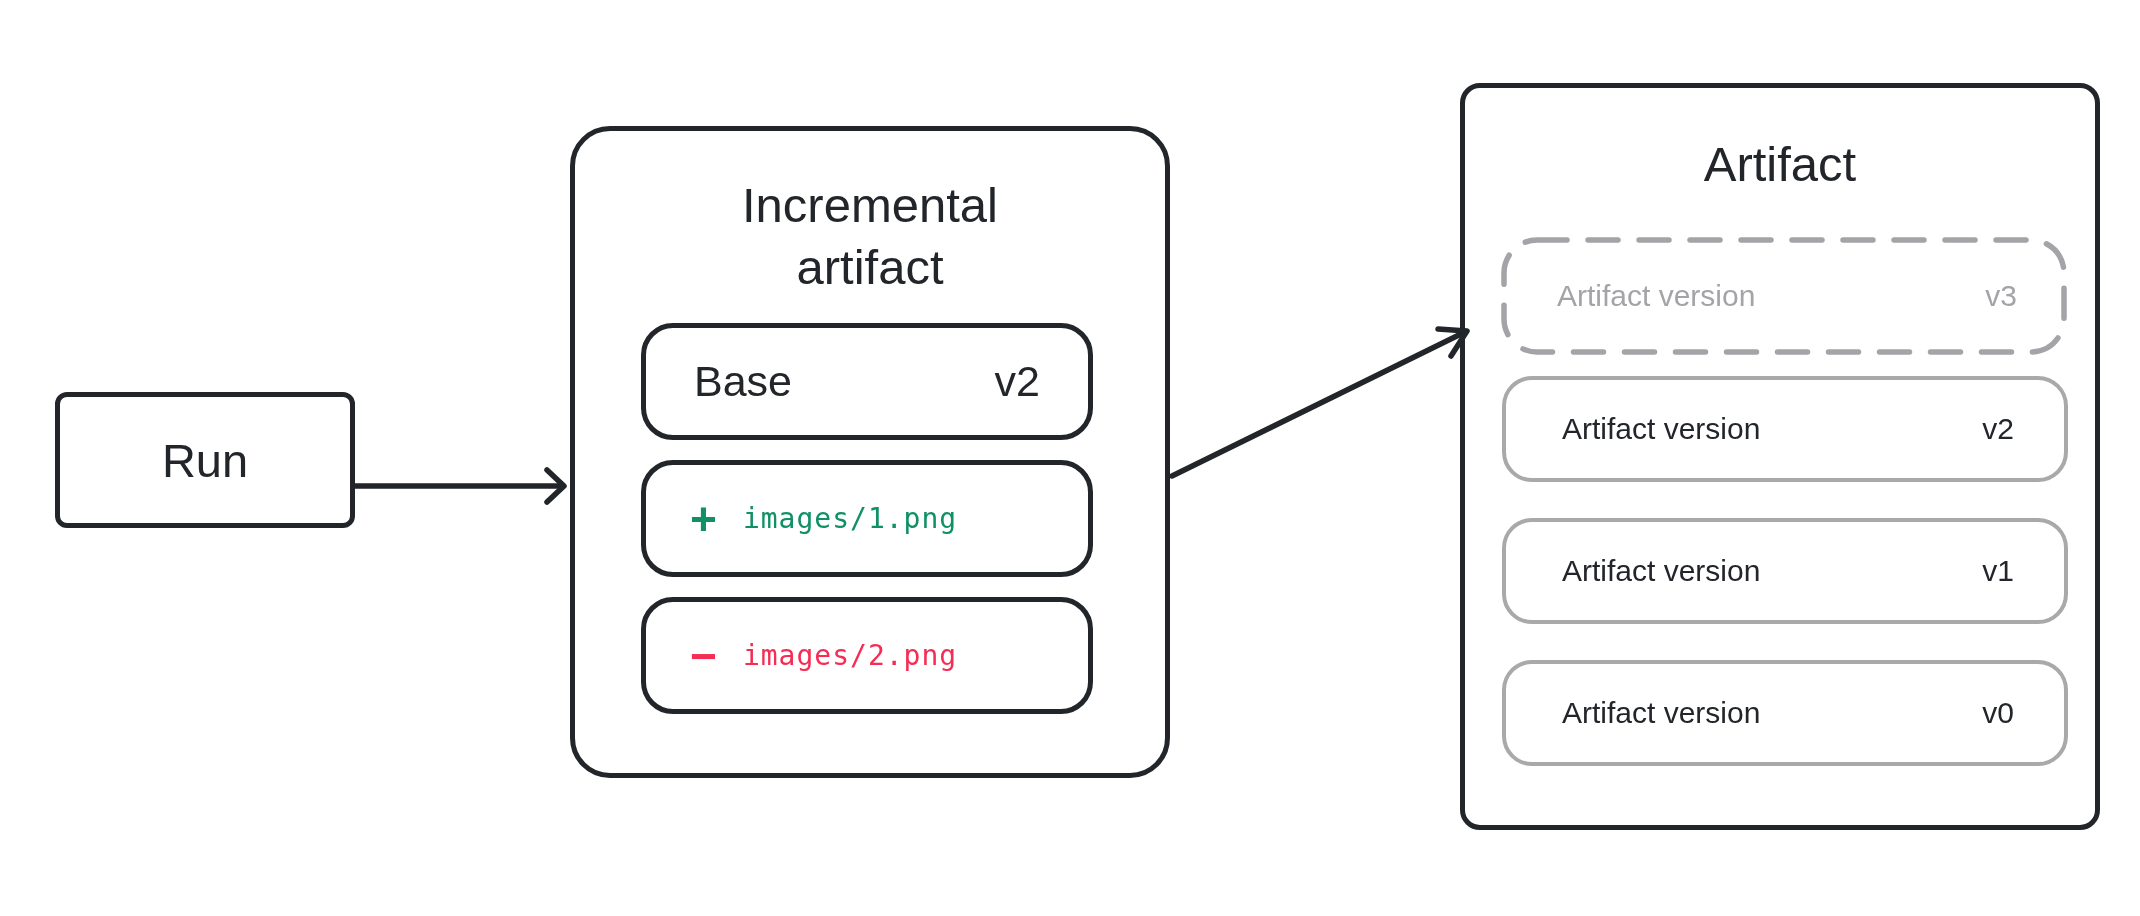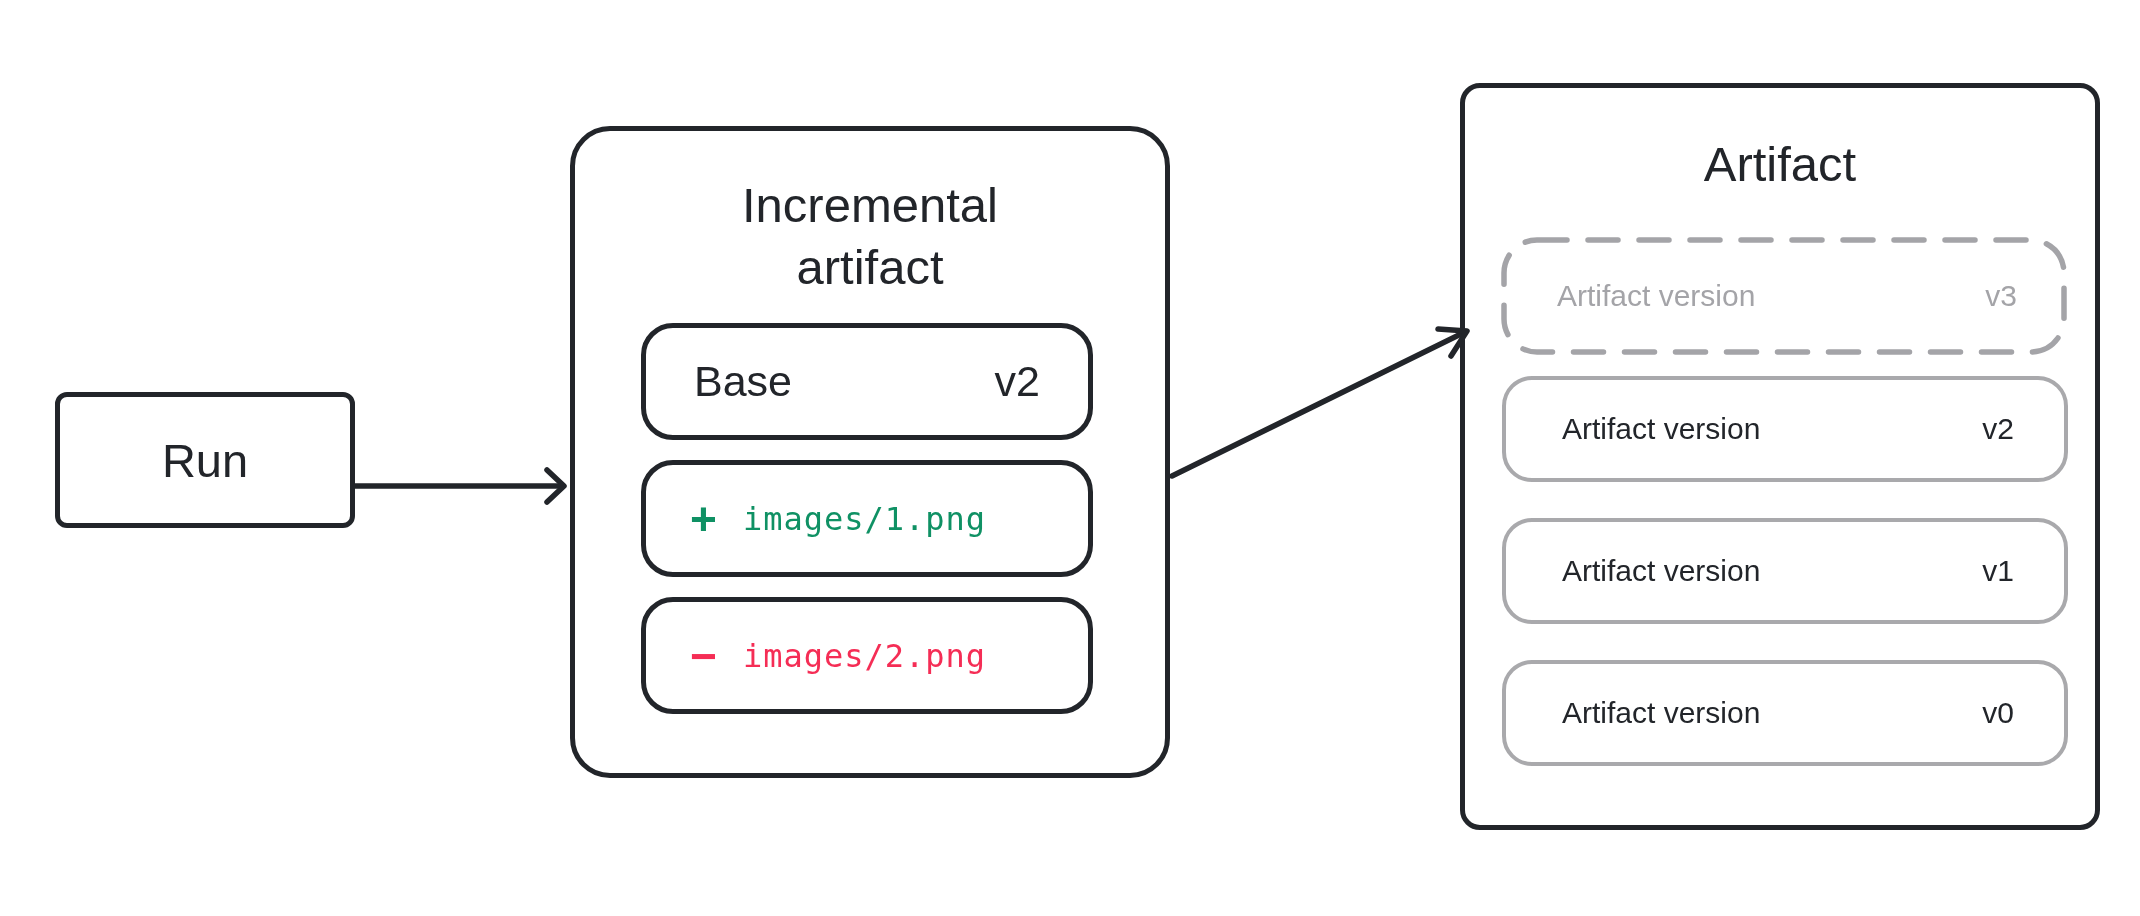--- a/index.html
+++ b/index.html
@@ -37,21 +37,21 @@
   .inner-row {
     position: absolute; background: #fff;
     border: 5px solid var(--ink, #22252a); border-radius: 32px;
     display: flex; align-items: center;
     font-size: 43px;
   }
   #base-row  { left: 66px; top: 192px; width: 452px; height: 117px; padding: 13px 48px; justify-content: space-between; }
   #plus-row  { left: 66px; top: 329px; width: 452px; height: 117px; padding: 0 44px; gap: 26px; color: var(--added, #0f9164); }
   #minus-row { left: 66px; top: 466px; width: 452px; height: 117px; padding: 0 44px; gap: 26px; color: var(--removed, #f52d55); }
   .sign { font-weight: 700; font-size: 46px; line-height: 1; }
-  .mono { font-family: "DejaVu Sans Mono", "Liberation Mono", monospace; font-size: 32px; letter-spacing: 1px; }
+  .mono { font-family: "DejaVu Sans Mono", "Liberation Mono", monospace; font-size: 28px; letter-spacing: 1px; }
 
   
   #art-box { left: 1436px; top: 83px; width: 640px; height: 747px; border-radius: 20px; margin-left: 24px; }
   .ver-row {
     position: absolute; left: 37px; width: 566px; height: 106px;
     background: #fff;
     border: 4px solid var(--version_border, #a9a9ac); border-radius: 30px;
     display: flex; align-items: center; justify-content: space-between;
     padding: 0 50px 0 56px; font-size: 30px; text-align: right;
   }

